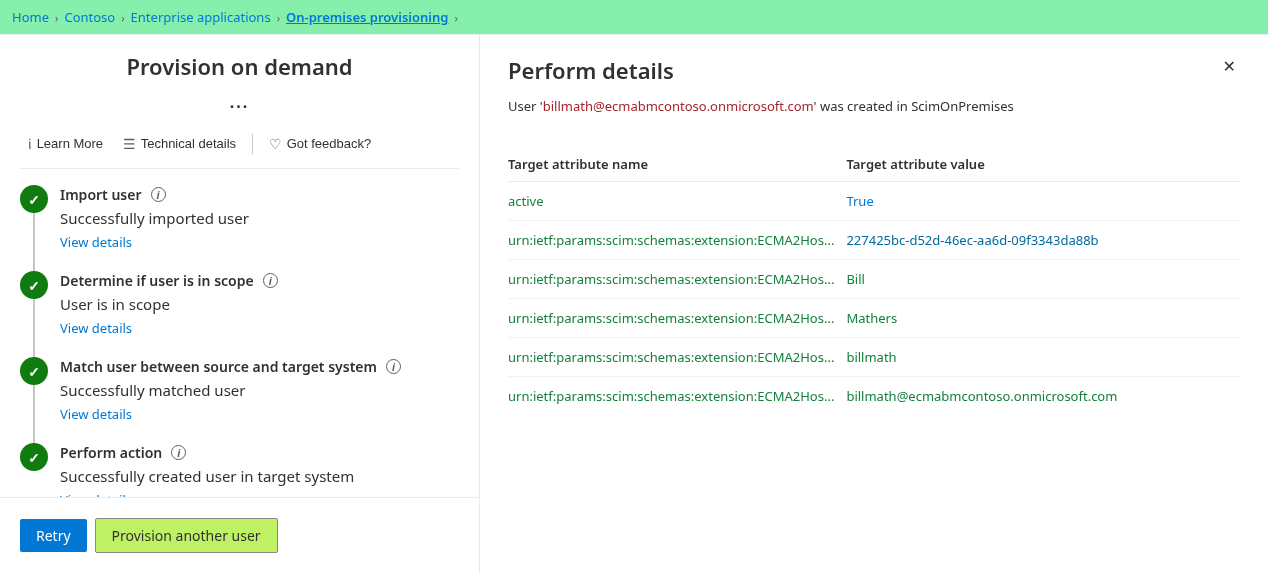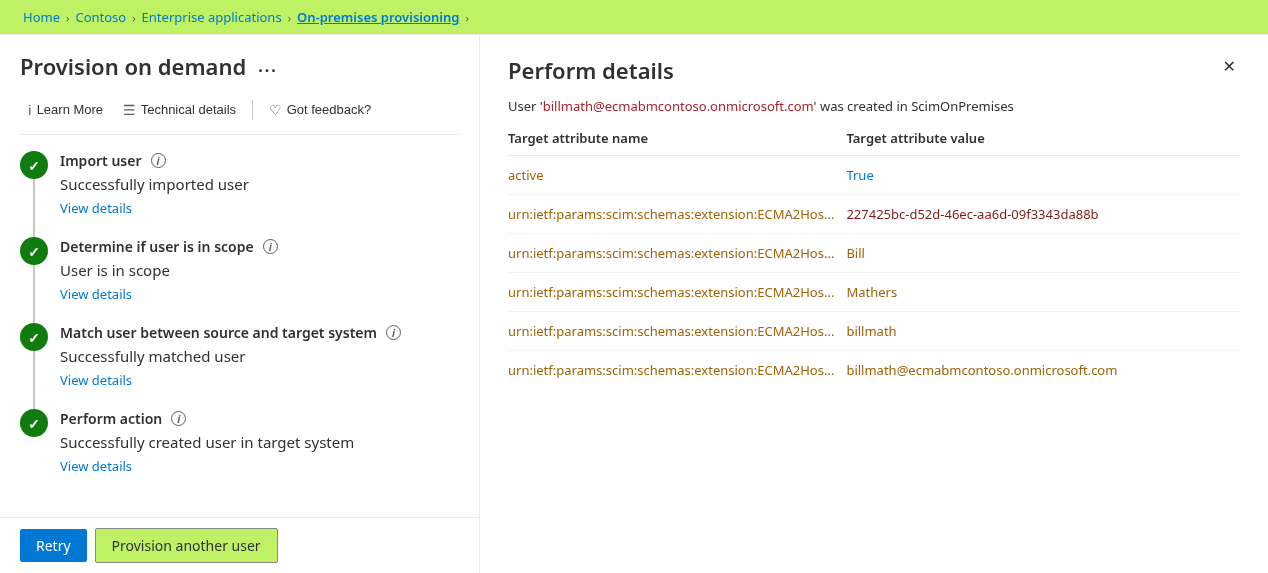--- a/index.html
+++ b/index.html
@@ -10,28 +10,28 @@
       background: #fff;
       display: flex;
       flex-direction: column;
       width: 1268px;
       height: 573px;
       overflow: hidden;
     }
 
     
     .breadcrumb-bar {
-      padding: 8px 23px;
+      padding: 8px 12px;
       display: flex;
       align-items: center;
       gap: 6px;
       font-size: 13px;
       color: #0078d4;
       border-bottom: 1px solid #edebe9;
-      background: #bef264;
+      background: #86efac;
     }
     .breadcrumb-bar .crumb {
       color: #0078d4;
       cursor: pointer;
       text-decoration: none;
     }
     .breadcrumb-bar .separator { color: #605e5c; font-size: 11px; }
     .breadcrumb-bar .active-crumb { color: #0078d4; font-weight: 600; text-decoration: underline; }
 
     
@@ -53,20 +53,21 @@
 
     .left-header {
       padding: 16px 20px 0 20px;
     }
 
     .left-title-row {
       display: flex;
       align-items: center;
       gap: 8px;
       margin-bottom: 14px;
+      flex-direction: column;
     }
 
     .left-title {
       font-size: 22px;
       font-weight: 600;
       color: #323130;
     }
 
     .ellipsis-btn {
       color: #323130;
@@ -174,21 +175,21 @@
 
     .view-details-link {
       color: #0078d4;
       font-size: 13px;
       cursor: pointer;
       text-decoration: none;
     }
 
     
     .bottom-bar {
-      padding: 10px 20px;
+      padding: 20px 20px;
       border-top: 1px solid #edebe9;
       display: flex;
       align-items: center;
       gap: 8px;
     }
 
     .btn-primary {
       background: #0078d4;
       color: #fff;
       border: none;
@@ -239,21 +240,21 @@
       font-size: 16px;
       background: none;
       border: none;
       padding: 4px;
       line-height: 1;
     }
 
     .panel-subtitle {
       font-size: 13px;
       color: #323130;
-      margin-bottom: 6px;
+      margin-bottom: 32px;
     }
 
     .panel-subtitle span.highlight {
       color: #a4262c;
     }
 
     
     .attr-table {
       width: 100%;
       border-collapse: collapse;
@@ -265,21 +266,21 @@
       font-size: 13px;
       color: #323130;
       padding: 8px 12px 8px 0;
       border-bottom: 1px solid #edebe9;
     }
 
     .attr-table td {
       padding: 10px 12px 10px 0;
       font-size: 13px;
       border-bottom: 1px solid #f3f2f1;
-      color: #a16207;
+      color: #15803d;
       vertical-align: top;
     }
 
     .attr-table tr:last-child td { border-bottom: none; }
 
     .attr-table .col-name { width: 45%; }
     .attr-table .col-value { width: 55%; }
 
     
     .info-circle {
@@ -419,21 +420,21 @@
           <th class="col-value">Target attribute value</th>
         </tr>
       </thead>
       <tbody id="attr-table-body">
       <tr>
             <td>active</td>
             <td style="color: rgb(0, 120, 212);">True</td>
           </tr>
           <tr>
             <td>urn:ietf:params:scim:schemas:extension:ECMA2Hos...</td>
-            <td style="color: #7f1d1d;">227425bc-d52d-46ec-aa6d-09f3343da88b</td>
+            <td style="color: #0369a1;">227425bc-d52d-46ec-aa6d-09f3343da88b</td>
           </tr>
           <tr>
             <td>urn:ietf:params:scim:schemas:extension:ECMA2Hos...</td>
             <td>Bill</td>
           </tr>
           <tr>
             <td>urn:ietf:params:scim:schemas:extension:ECMA2Hos...</td>
             <td>Mathers</td>
           </tr>
           <tr>

